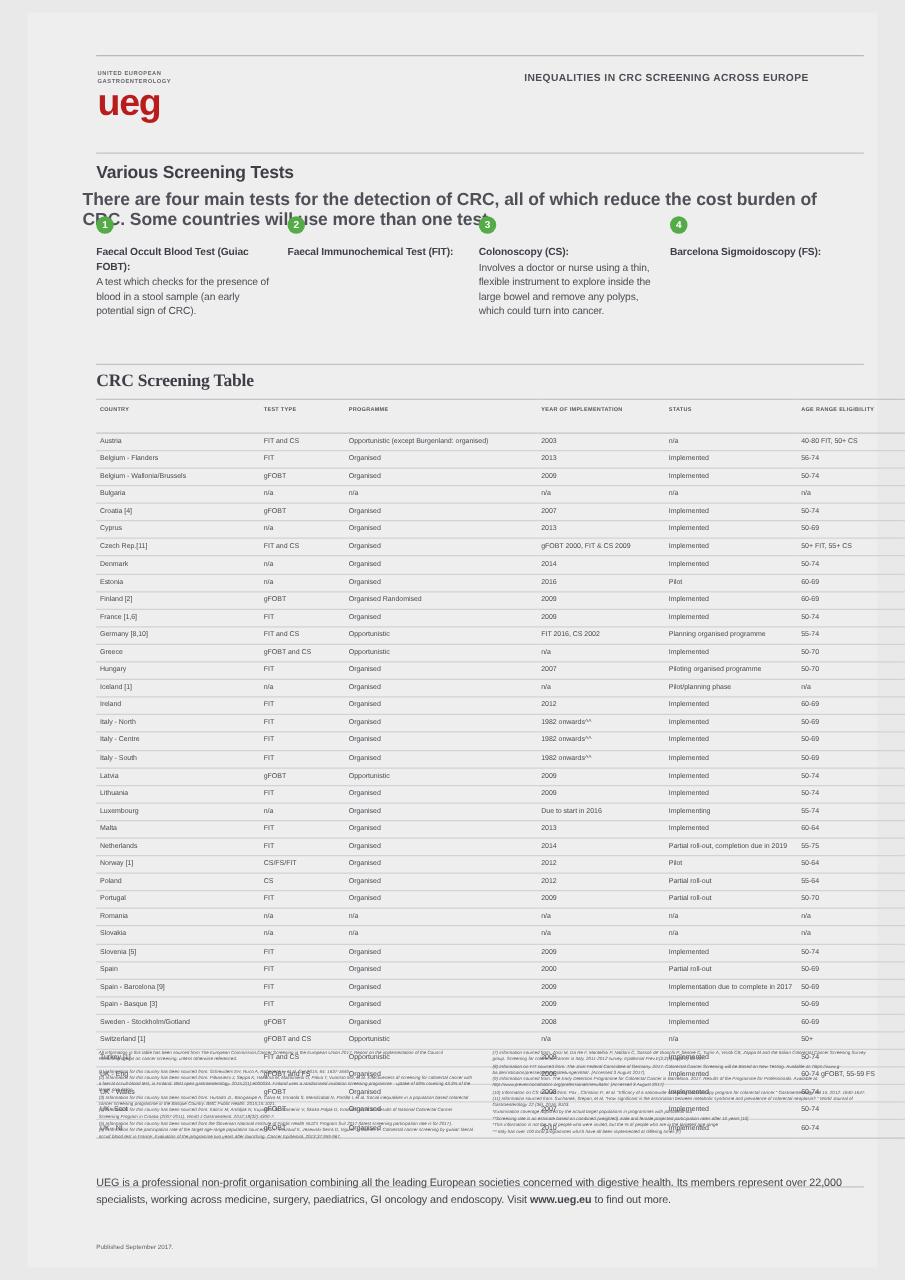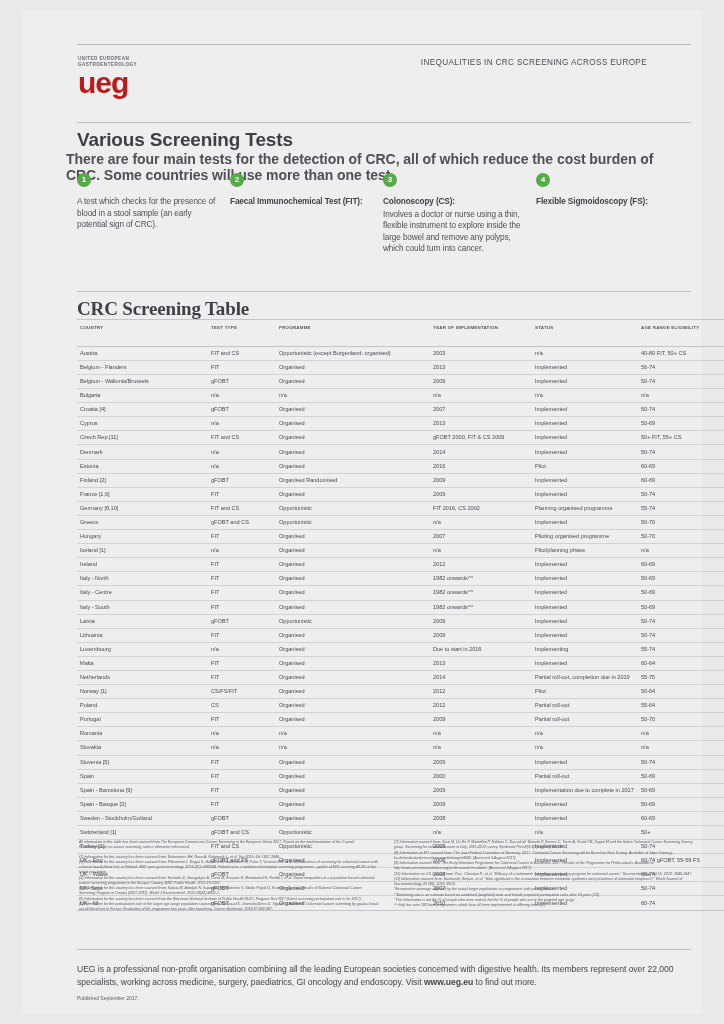--- a/index.html
+++ b/index.html
@@ -59,38 +59,38 @@
     font-weight: bold;
     color: #b91c1c;
     letter-spacing: -1px;
     margin-top: 1px;
   }
   .hdr-title {
     position: absolute;
     right: 55px;
     top: 48px;
     font-size: 8.2px;
-    font-weight: normal;
+    font-weight: bold;
     letter-spacing: 0.35px;
     color: #4d4d55;
     text-transform: uppercase;
   }
 
   
   .sec-rule {
     position: absolute;
     left: 55px;
     width: 614px;
     height: 1px;
     background: #c2c2c6;
   }
   .sec-title {
     position: absolute;
     left: 55px;
-    font-size: 19px;
+    font-size: 14px;
     font-weight: bold;
     color: #3f3f48;
     letter-spacing: -0.15px;
   }
   .sec-intro {
     position: absolute;
     left: 44px;
     width: 620px;
     font-size: 14px;
     color: #4f4f58;
@@ -203,21 +203,21 @@
     position: absolute;
     left: 55px;
     top: 939px;
     width: 614px;
     height: 1px;
     background: #c2c2c6;
   }
   .ftr-text {
     position: absolute;
     left: 55px;
-    top: 953px;
+    top: 930px;
     width: 616px;
     font-size: 8.6px;
     line-height: 12.6px;
     color: #45454e;
     letter-spacing: -0.05px;
   }
   .ftr-text b { font-weight: bold; }
   .ftr-pub {
     position: absolute;
     left: 55px;
@@ -242,34 +242,35 @@
 
     <div class="hdr-title">INEQUALITIES IN CRC SCREENING ACROSS EUROPE</div>
 
     <div class="sec-rule" style="top:112px;"></div>
     <div class="sec-title" style="top:119px;">Various Screening Tests</div>
     <div class="sec-intro" style="top:141px;">There are four main tests for the detection of CRC, all of which reduce the cost burden of CRC. Some countries will use more than one test.</div>
 
     <div class="tests-row">
       <div class="test-col">
         <div class="badge">1</div>
+        <div class="test-title">Faecal Occult Blood Test (Guiac FOBT):</div>
         <div class="test-body">A test which checks for the presence of blood in a stool sample (an early potential sign of CRC).</div>
       </div>
       <div class="test-col">
         <div class="badge">2</div>
         <div class="test-title">Faecal Immunochemical Test (FIT):</div>
       </div>
       <div class="test-col">
         <div class="badge">3</div>
         <div class="test-title">Colonoscopy (CS):</div>
         <div class="test-body">Involves a doctor or nurse using a thin, flexible instrument to explore inside the large bowel and remove any polyps, which could turn into cancer.</div>
       </div>
       <div class="test-col">
         <div class="badge">4</div>
-        <div class="test-title">Flexible Sigmoidoscopy (FS):</div>
+        <div class="test-title">Barcelona Sigmoidoscopy (FS):</div>
       </div>
     </div>
 
     <div class="sec-rule" style="top:281px;"></div>
     <div class="sec-title" style="top:288px;font-family:Liberation Serif, serif;">CRC Screening Table</div>
 
     <div class="tbl-wrap">
       <table class="crc">
         <thead>
           <tr>

